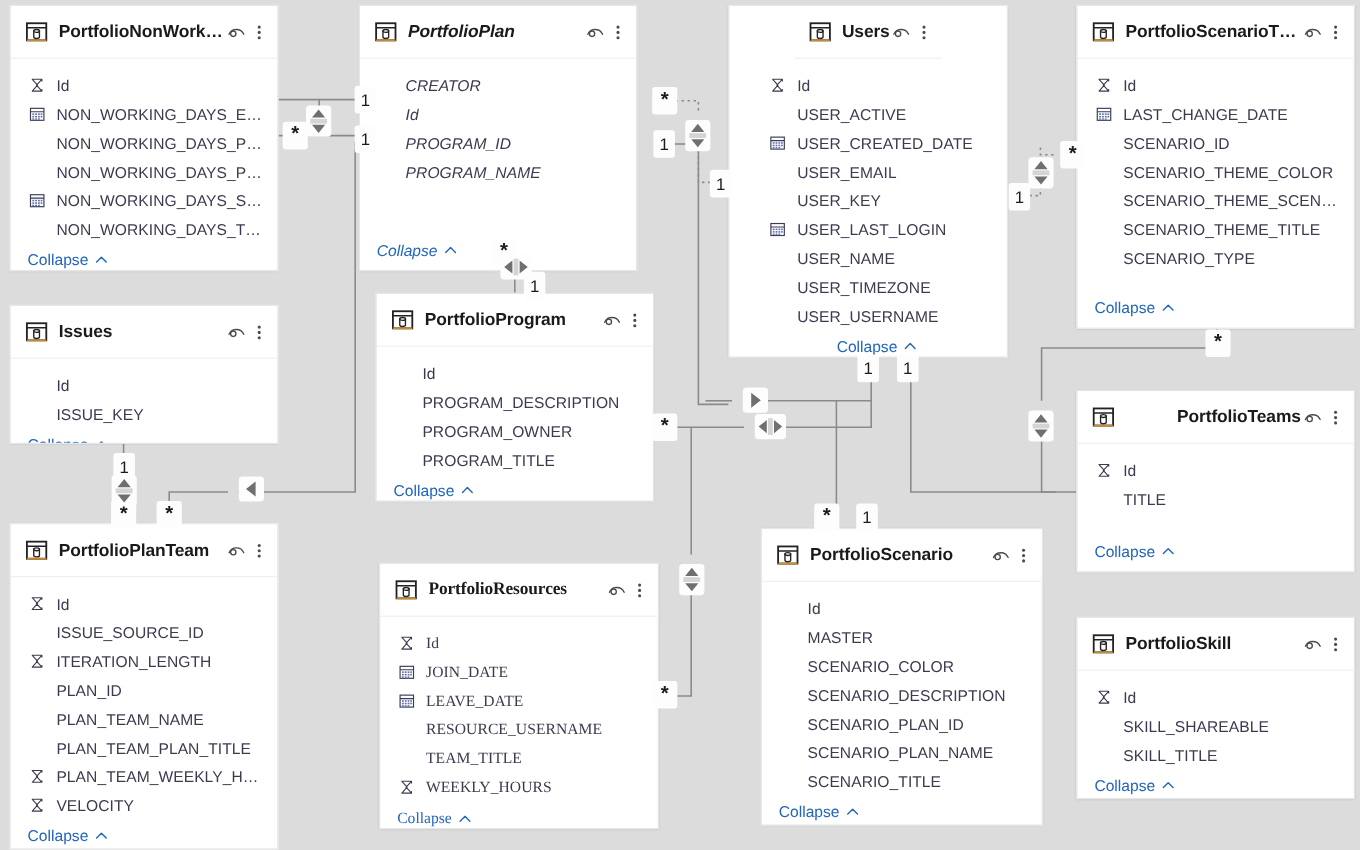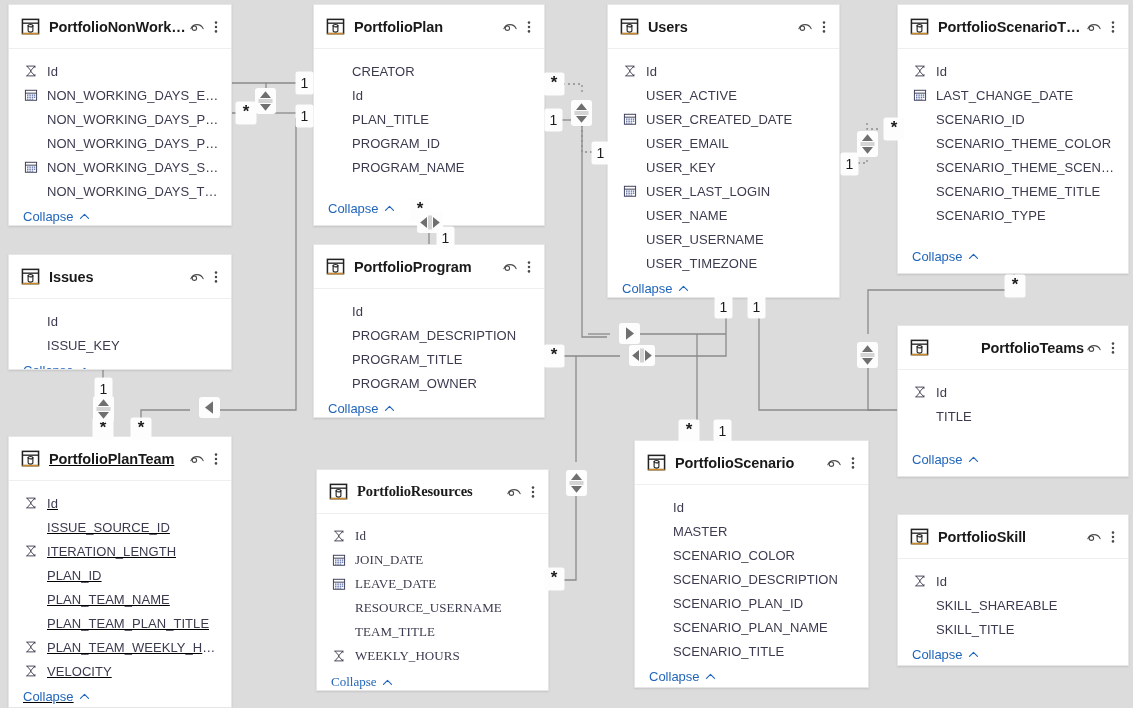--- a/index.html
+++ b/index.html
@@ -239,21 +239,21 @@
         </div>
         <div class="collapse">
           <span class="cl-txt">Collapse</span>
           <span>
             <svg viewBox="0 0 12 12" width="11" height="11">
               <path d="M1.6 8 L6 3.6 L10.4 8" fill="none" stroke="#2266bb" stroke-width="1.25" stroke-linecap="round" stroke-linejoin="round"></path>
             </svg>
           </span>
         </div>
       </div>
-      <div class="tbl" style="left: 313px; top: 4px; width: 232px; height: 222px;">
+      <div class="tbl" style="left: 299px; top: 4px; width: 232px; height: 222px; font-style: italic;">
         <div class="tbl-header">
           <span class="tbl-icon"><svg viewBox="0 0 20 20" width="19" height="19">
               <rect x="1.5" y="2.5" width="17" height="15" fill="#ffffff" stroke="#222" stroke-width="1.6"></rect>
               <line x1="1.5" y1="6.5" x2="18.5" y2="6.5" stroke="#222" stroke-width="1.4"></line>
               <path d="M7.5 9.2 h5 v5.4 a2.5 1.3 0 0 1 -5 0 z" fill="#fff" stroke="#222" stroke-width="1.2"></path>
               <ellipse cx="10" cy="9.2" rx="2.5" ry="1.25" fill="#fff" stroke="#222" stroke-width="1.2"></ellipse>
               <line x1="1.5" y1="17.5" x2="18.5" y2="17.5" stroke="#c98a2e" stroke-width="1.6"></line>
             </svg></span>
           <span class="tbl-title">PortfolioPlan</span>
           <span class="hdr-btn eye-btn">
@@ -274,41 +274,37 @@
           <div class="fld">
             <span class="fld-ic"></span>
             <span class="fld-nm">CREATOR</span>
           </div>
           <div class="fld">
             <span class="fld-ic"></span>
             <span class="fld-nm">Id</span>
           </div>
           <div class="fld">
             <span class="fld-ic"></span>
-            <span class="fld-nm">PLAN_TITLE</span>
-          </div>
-          <div class="fld">
-            <span class="fld-ic"></span>
             <span class="fld-nm">PROGRAM_ID</span>
           </div>
           <div class="fld">
             <span class="fld-ic"></span>
             <span class="fld-nm">PROGRAM_NAME</span>
           </div>
         </div>
         <div class="collapse">
           <span class="cl-txt">Collapse</span>
           <span>
             <svg viewBox="0 0 12 12" width="11" height="11">
               <path d="M1.6 8 L6 3.6 L10.4 8" fill="none" stroke="#2266bb" stroke-width="1.25" stroke-linecap="round" stroke-linejoin="round"></path>
             </svg>
           </span>
         </div>
       </div>
-      <div class="tbl" style="left: 607px; top: 4px; width: 233px; height: 294px;">
+      <div class="tbl" style="left: 607px; top: 4px; width: 233px; height: 294px; align-items: center;">
         <div class="tbl-header">
           <span class="tbl-icon"><svg viewBox="0 0 20 20" width="19" height="19">
               <rect x="1.5" y="2.5" width="17" height="15" fill="#ffffff" stroke="#222" stroke-width="1.6"></rect>
               <line x1="1.5" y1="6.5" x2="18.5" y2="6.5" stroke="#222" stroke-width="1.4"></line>
               <path d="M7.5 9.2 h5 v5.4 a2.5 1.3 0 0 1 -5 0 z" fill="#fff" stroke="#222" stroke-width="1.2"></path>
               <ellipse cx="10" cy="9.2" rx="2.5" ry="1.25" fill="#fff" stroke="#222" stroke-width="1.2"></ellipse>
               <line x1="1.5" y1="17.5" x2="18.5" y2="17.5" stroke="#c98a2e" stroke-width="1.6"></line>
             </svg></span>
           <span class="tbl-title">Users</span>
           <span class="hdr-btn eye-btn">
@@ -389,25 +385,25 @@
               </svg>
             </span>
             <span class="fld-nm">USER_LAST_LOGIN</span>
           </div>
           <div class="fld">
             <span class="fld-ic"></span>
             <span class="fld-nm">USER_NAME</span>
           </div>
           <div class="fld">
             <span class="fld-ic"></span>
+            <span class="fld-nm">USER_TIMEZONE</span>
+          </div>
+          <div class="fld">
+            <span class="fld-ic"></span>
             <span class="fld-nm">USER_USERNAME</span>
-          </div>
-          <div class="fld">
-            <span class="fld-ic"></span>
-            <span class="fld-nm">USER_TIMEZONE</span>
           </div>
         </div>
         <div class="collapse">
           <span class="cl-txt">Collapse</span>
           <span>
             <svg viewBox="0 0 12 12" width="11" height="11">
               <path d="M1.6 8 L6 3.6 L10.4 8" fill="none" stroke="#2266bb" stroke-width="1.25" stroke-linecap="round" stroke-linejoin="round"></path>
             </svg>
           </span>
         </div>
@@ -568,25 +564,25 @@
           <div class="fld">
             <span class="fld-ic"></span>
             <span class="fld-nm">Id</span>
           </div>
           <div class="fld">
             <span class="fld-ic"></span>
             <span class="fld-nm">PROGRAM_DESCRIPTION</span>
           </div>
           <div class="fld">
             <span class="fld-ic"></span>
+            <span class="fld-nm">PROGRAM_OWNER</span>
+          </div>
+          <div class="fld">
+            <span class="fld-ic"></span>
             <span class="fld-nm">PROGRAM_TITLE</span>
-          </div>
-          <div class="fld">
-            <span class="fld-ic"></span>
-            <span class="fld-nm">PROGRAM_OWNER</span>
           </div>
         </div>
         <div class="collapse">
           <span class="cl-txt">Collapse</span>
           <span>
             <svg viewBox="0 0 12 12" width="11" height="11">
               <path d="M1.6 8 L6 3.6 L10.4 8" fill="none" stroke="#2266bb" stroke-width="1.25" stroke-linecap="round" stroke-linejoin="round"></path>
             </svg>
           </span>
         </div>
@@ -631,21 +627,21 @@
         </div>
         <div class="collapse">
           <span class="cl-txt">Collapse</span>
           <span>
             <svg viewBox="0 0 12 12" width="11" height="11">
               <path d="M1.6 8 L6 3.6 L10.4 8" fill="none" stroke="#2266bb" stroke-width="1.25" stroke-linecap="round" stroke-linejoin="round"></path>
             </svg>
           </span>
         </div>
       </div>
-      <div class="tbl" style="left: 8px; top: 436px; width: 224px; height: 272px; text-decoration: underline;">
+      <div class="tbl" style="left: 8px; top: 436px; width: 224px; height: 272px;">
         <div class="tbl-header">
           <span class="tbl-icon"><svg viewBox="0 0 20 20" width="19" height="19">
               <rect x="1.5" y="2.5" width="17" height="15" fill="#ffffff" stroke="#222" stroke-width="1.6"></rect>
               <line x1="1.5" y1="6.5" x2="18.5" y2="6.5" stroke="#222" stroke-width="1.4"></line>
               <path d="M7.5 9.2 h5 v5.4 a2.5 1.3 0 0 1 -5 0 z" fill="#fff" stroke="#222" stroke-width="1.2"></path>
               <ellipse cx="10" cy="9.2" rx="2.5" ry="1.25" fill="#fff" stroke="#222" stroke-width="1.2"></ellipse>
               <line x1="1.5" y1="17.5" x2="18.5" y2="17.5" stroke="#c98a2e" stroke-width="1.6"></line>
             </svg></span>
           <span class="tbl-title">PortfolioPlanTeam</span>
           <span class="hdr-btn eye-btn">

